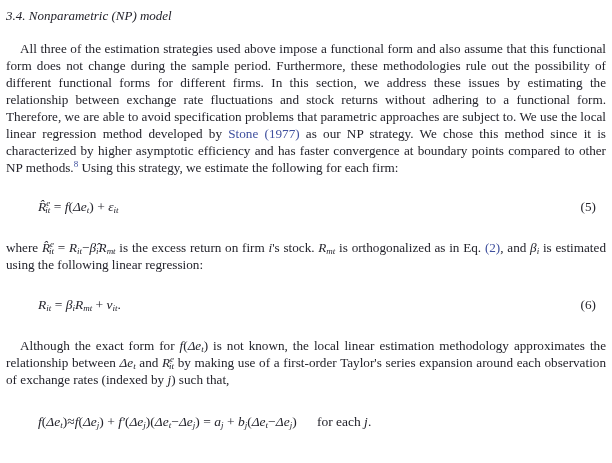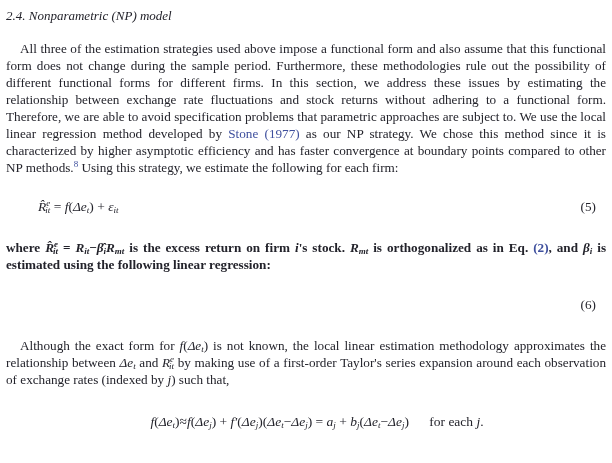--- a/index.html
+++ b/index.html
@@ -21,24 +21,24 @@
     font-size:13px; line-height:16px;
     font-style:italic; font-weight:normal;
     margin:0;
   }
   .para{
     font-size:13.2px; line-height:17px;
     text-align:justify; margin:0;
   }
   .para.indent{ text-indent:14px; }
   .p1{ margin-top:16px; }
-  .p2{ margin-top:22px;font-weight:bold; }
+  .p2{ margin-top:22px; }
   .p3{ margin-top:22px; }
   .eqrow{
-    display:flex; align-items:center;
+    display:flex; align-items:flex-start;
     font-size:13.5px; line-height:20px;
     padding-left:32px; padding-right:10px;gap:48px;
   }
   .eq5{ margin-top:21px; }
   .eq6{ margin-top:22px; }
   .eq7{ margin-top:24px;flex-direction:column; }
   .eqnum{ margin-left:auto; font-size:13.2px; }
   
   .seg-p{ font-style:normal;margin-top:44px; }
   .seg-i{ font-style:italic; }
@@ -46,32 +46,33 @@
   .seg-sup{ font-size:9px; font-style:italic; vertical-align:5px; line-height:0; }
   .seg-sup + .seg-sub{ margin-left:-5px; }
   .seg-link{ color:var(--link); }
   .seg-suplink{ font-size:9px; vertical-align:5px; line-height:0; color:var(--link); }
 </style>
 </head>
 <body>
 
 <div class="page">
 
-  <h2 class="heading">2.4. Nonparametric (NP) model</h2>
+  <h2 class="heading">3.4. Nonparametric (NP) model</h2>
 
   <p class="para indent p1"><span class="seg-p">All three of the estimation strategies used above impose a functional form and also assume that this functional form does not change during the sample period. Furthermore, these methodologies rule out the possibility of different functional forms for different firms. In this section, we address these issues by estimating the relationship between exchange rate fluctuations and stock returns without adhering to a functional form. Therefore, we are able to avoid specification problems that parametric approaches are subject to. We use the local linear regression method developed by </span><span class="seg-link">Stone (1977)</span><span class="seg-p"> as our NP strategy. We chose this method since it is characterized by higher asymptotic efficiency and has faster convergence at boundary points compared to other NP methods.</span><span class="seg-suplink">8</span><span class="seg-p"> Using this strategy, we estimate the following for each firm:</span></p>
 
   <div class="eqrow eq5">
     <span class="eqbody"><span class="seg-i">R̂</span><span class="seg-sup">e</span><span class="seg-sub">it</span><span class="seg-p"> = </span><span class="seg-i">f</span><span class="seg-p">(</span><span class="seg-i">Δe</span><span class="seg-sub">t</span><span class="seg-p">)</span><span class="seg-p"> + </span><span class="seg-i">ε</span><span class="seg-sub">it</span></span>
     <span class="eqnum">(5)</span>
   </div>
 
   <p class="para p2"><span class="seg-p">where </span><span class="seg-i">R̂</span><span class="seg-sup">e</span><span class="seg-sub">it</span><span class="seg-p"> = </span><span class="seg-i">R</span><span class="seg-sub">it</span><span class="seg-p">−</span><span class="seg-i">β̂</span><span class="seg-sub">i</span><span class="seg-i">R</span><span class="seg-sub">mt</span><span class="seg-p"> is the excess return on firm </span><span class="seg-i">i</span><span class="seg-p">'s stock. </span><span class="seg-i">R</span><span class="seg-sub">mt</span><span class="seg-p"> is orthogonalized as in Eq. </span><span class="seg-link">(2)</span><span class="seg-p">, and </span><span class="seg-i">β</span><span class="seg-sub">i</span><span class="seg-p"> is estimated using the following linear regression:</span></p>
 
   <div class="eqrow eq6">
+    <span class="eqbody"><span class="seg-i">R</span><span class="seg-sub">it</span><span class="seg-p"> = </span><span class="seg-i">β</span><span class="seg-sub">i</span><span class="seg-i">R</span><span class="seg-sub">mt</span><span class="seg-p"> + </span><span class="seg-i">ν</span><span class="seg-sub">it</span><span class="seg-p">.</span></span>
     <span class="eqnum">(6)</span>
   </div>
 
   <p class="para indent p3"><span class="seg-p">Although the exact form for </span><span class="seg-i">f</span><span class="seg-p">(</span><span class="seg-i">Δe</span><span class="seg-sub">t</span><span class="seg-p">)</span><span class="seg-p"> is not known, the local linear estimation methodology approximates the relationship between </span><span class="seg-i">Δe</span><span class="seg-sub">t</span><span class="seg-p"> and </span><span class="seg-i">R</span><span class="seg-sup">e</span><span class="seg-sub">it</span><span class="seg-p"> by making use of a first-order Taylor's series expansion around each observation of exchange rates (indexed by </span><span class="seg-i">j</span><span class="seg-p">) such that,</span></p>
 
   <div class="eqrow eq7">
     <span class="eqbody"><span class="seg-i">f</span><span class="seg-p">(</span><span class="seg-i">Δe</span><span class="seg-sub">t</span><span class="seg-p">)</span><span class="seg-p">≈</span><span class="seg-i">f</span><span class="seg-p">(</span><span class="seg-i">Δe</span><span class="seg-sub">j</span><span class="seg-p">)</span><span class="seg-p"> + </span><span class="seg-i">f′</span><span class="seg-p">(</span><span class="seg-i">Δe</span><span class="seg-sub">j</span><span class="seg-p">)(</span><span class="seg-i">Δe</span><span class="seg-sub">t</span><span class="seg-p">−</span><span class="seg-i">Δe</span><span class="seg-sub">j</span><span class="seg-p">)</span><span class="seg-p"> = </span><span class="seg-i">a</span><span class="seg-sub">j</span><span class="seg-p"> + </span><span class="seg-i">b</span><span class="seg-sub">j</span><span class="seg-p">(</span><span class="seg-i">Δe</span><span class="seg-sub">t</span><span class="seg-p">−</span><span class="seg-i">Δe</span><span class="seg-sub">j</span><span class="seg-p">)</span><span class="seg-p">  for each </span><span class="seg-i">j</span><span class="seg-p">.</span></span>
     <span class="eqnum">(7)</span>
   </div>
 

